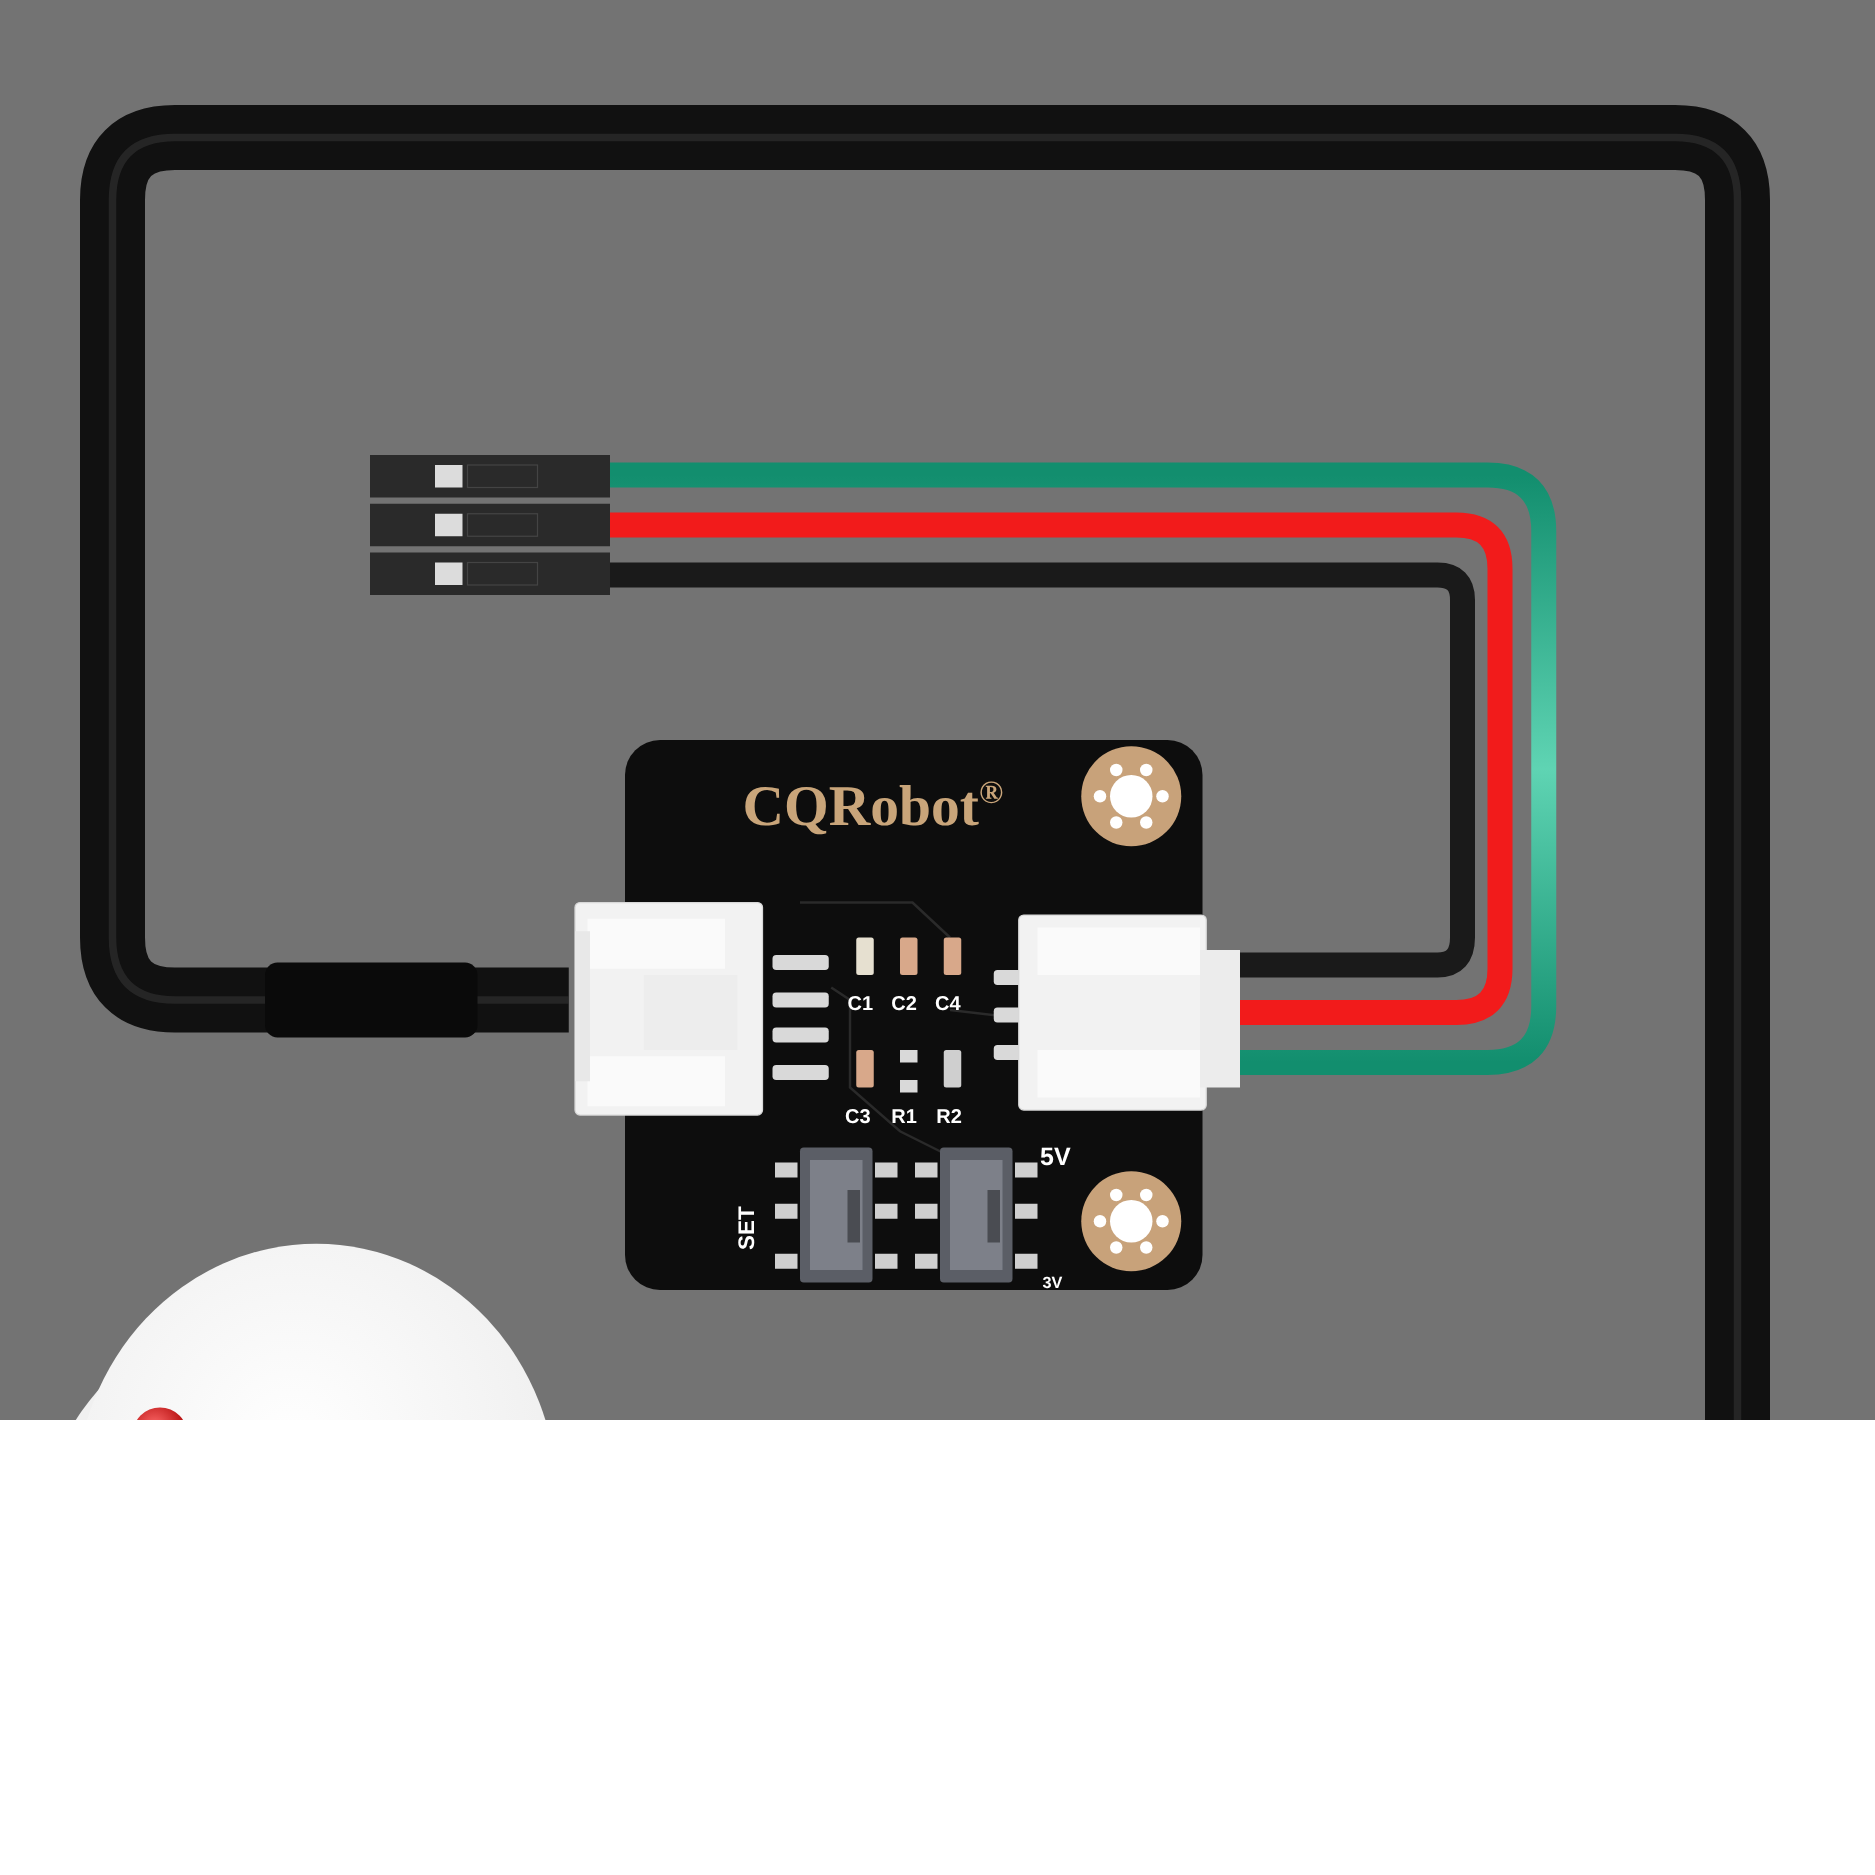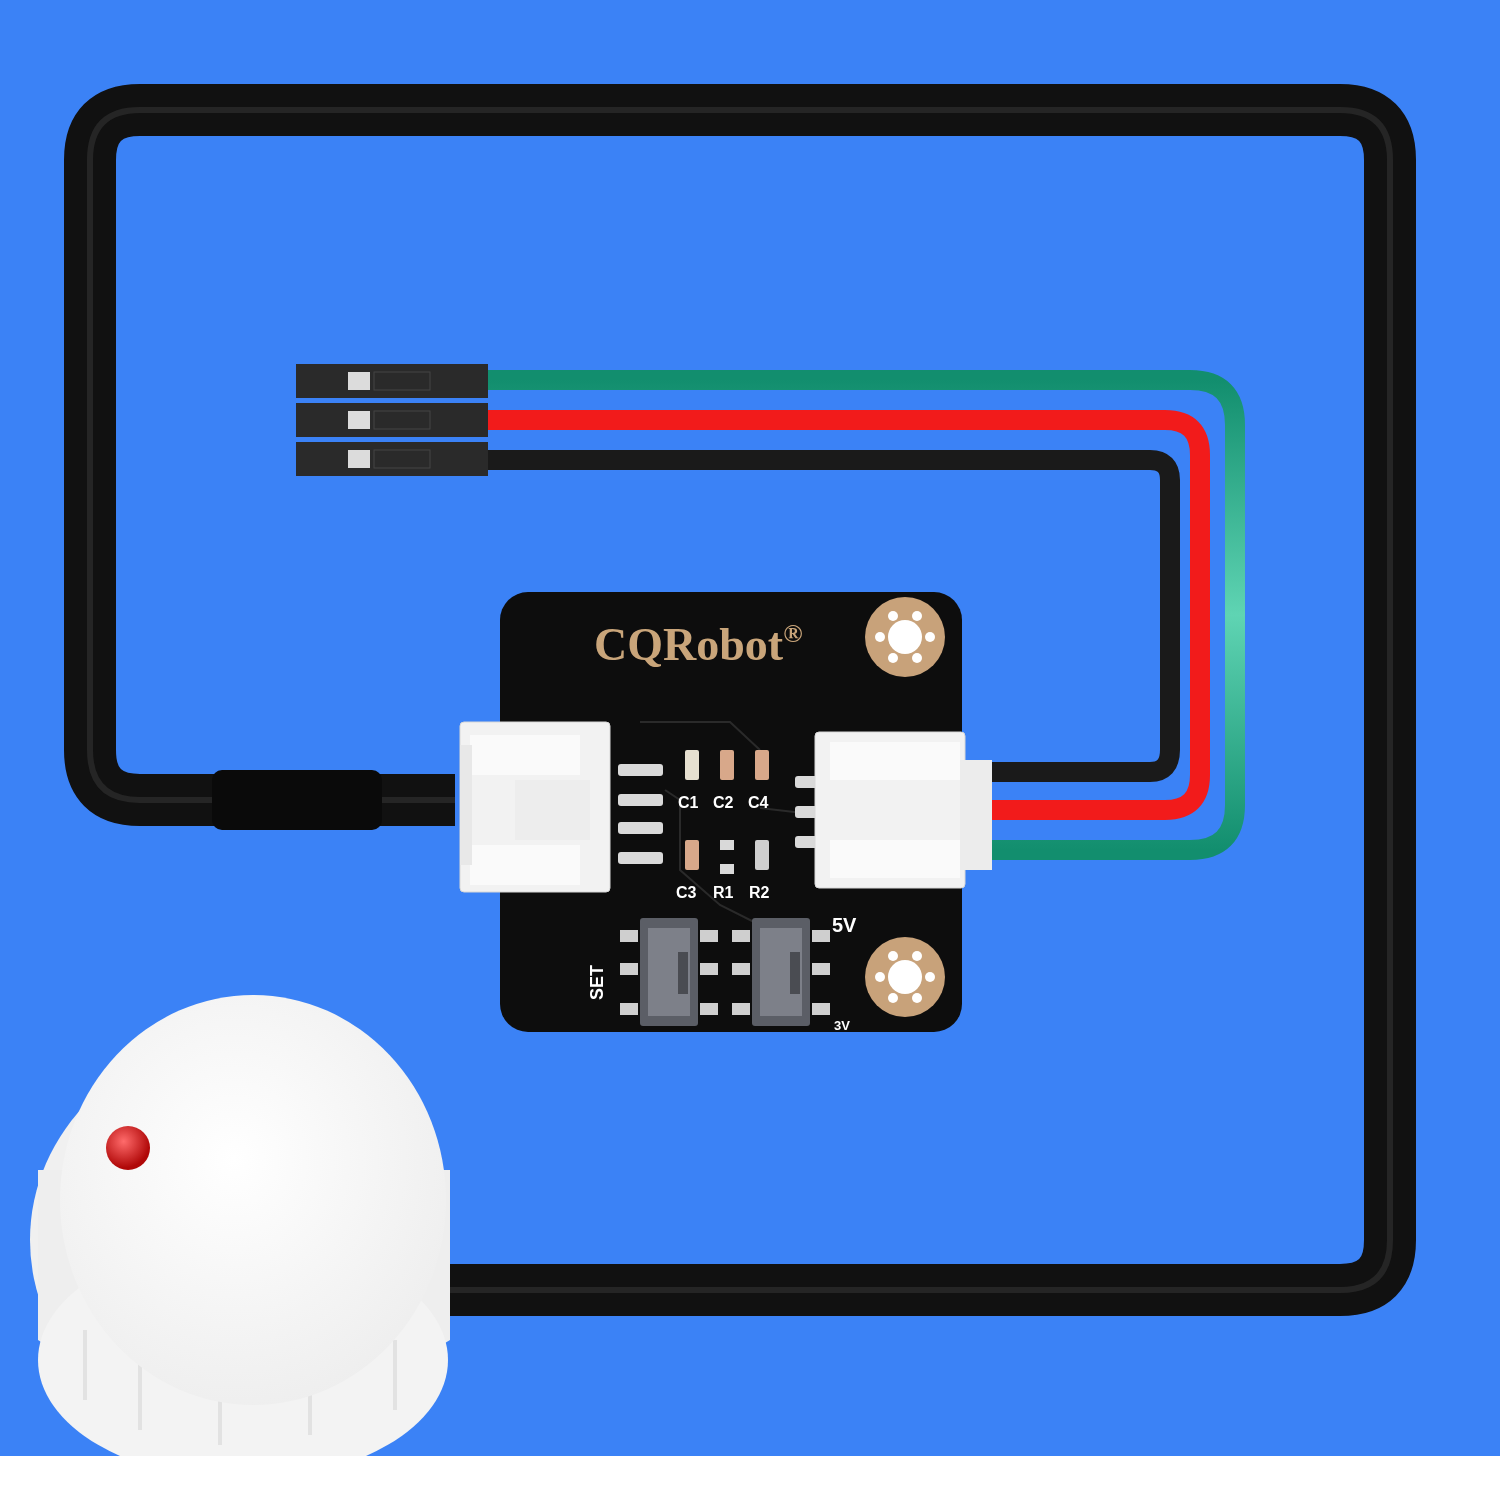--- a/index.html
+++ b/index.html
@@ -1,16 +1,16 @@
 <!DOCTYPE html>
 <html><head>
 <meta charset="utf-8">
 <style>
   html, body { margin: 0; padding: 0; background: #ffffff; }
-  .stage { position: relative; width: 1500px; height: 1456px; overflow: hidden; background: #3b82f6; }
+  .stage { position: relative; width: 1500px; height: 1136px; overflow: hidden; background: #737373; }
   svg { position: absolute; left: 0; top: 0; }
   .brand { font-family: "Liberation Serif", serif; font-weight: bold; }
   .silk { font-family: "Liberation Sans", sans-serif; font-weight: bold; fill: #ffffff; }
 </style>
 </head>
 <body>
 
 <div class="stage">
 <svg width="1500" height="1500" viewBox="0 0 1500 1500" xmlns="http://www.w3.org/2000/svg">
   <defs>

